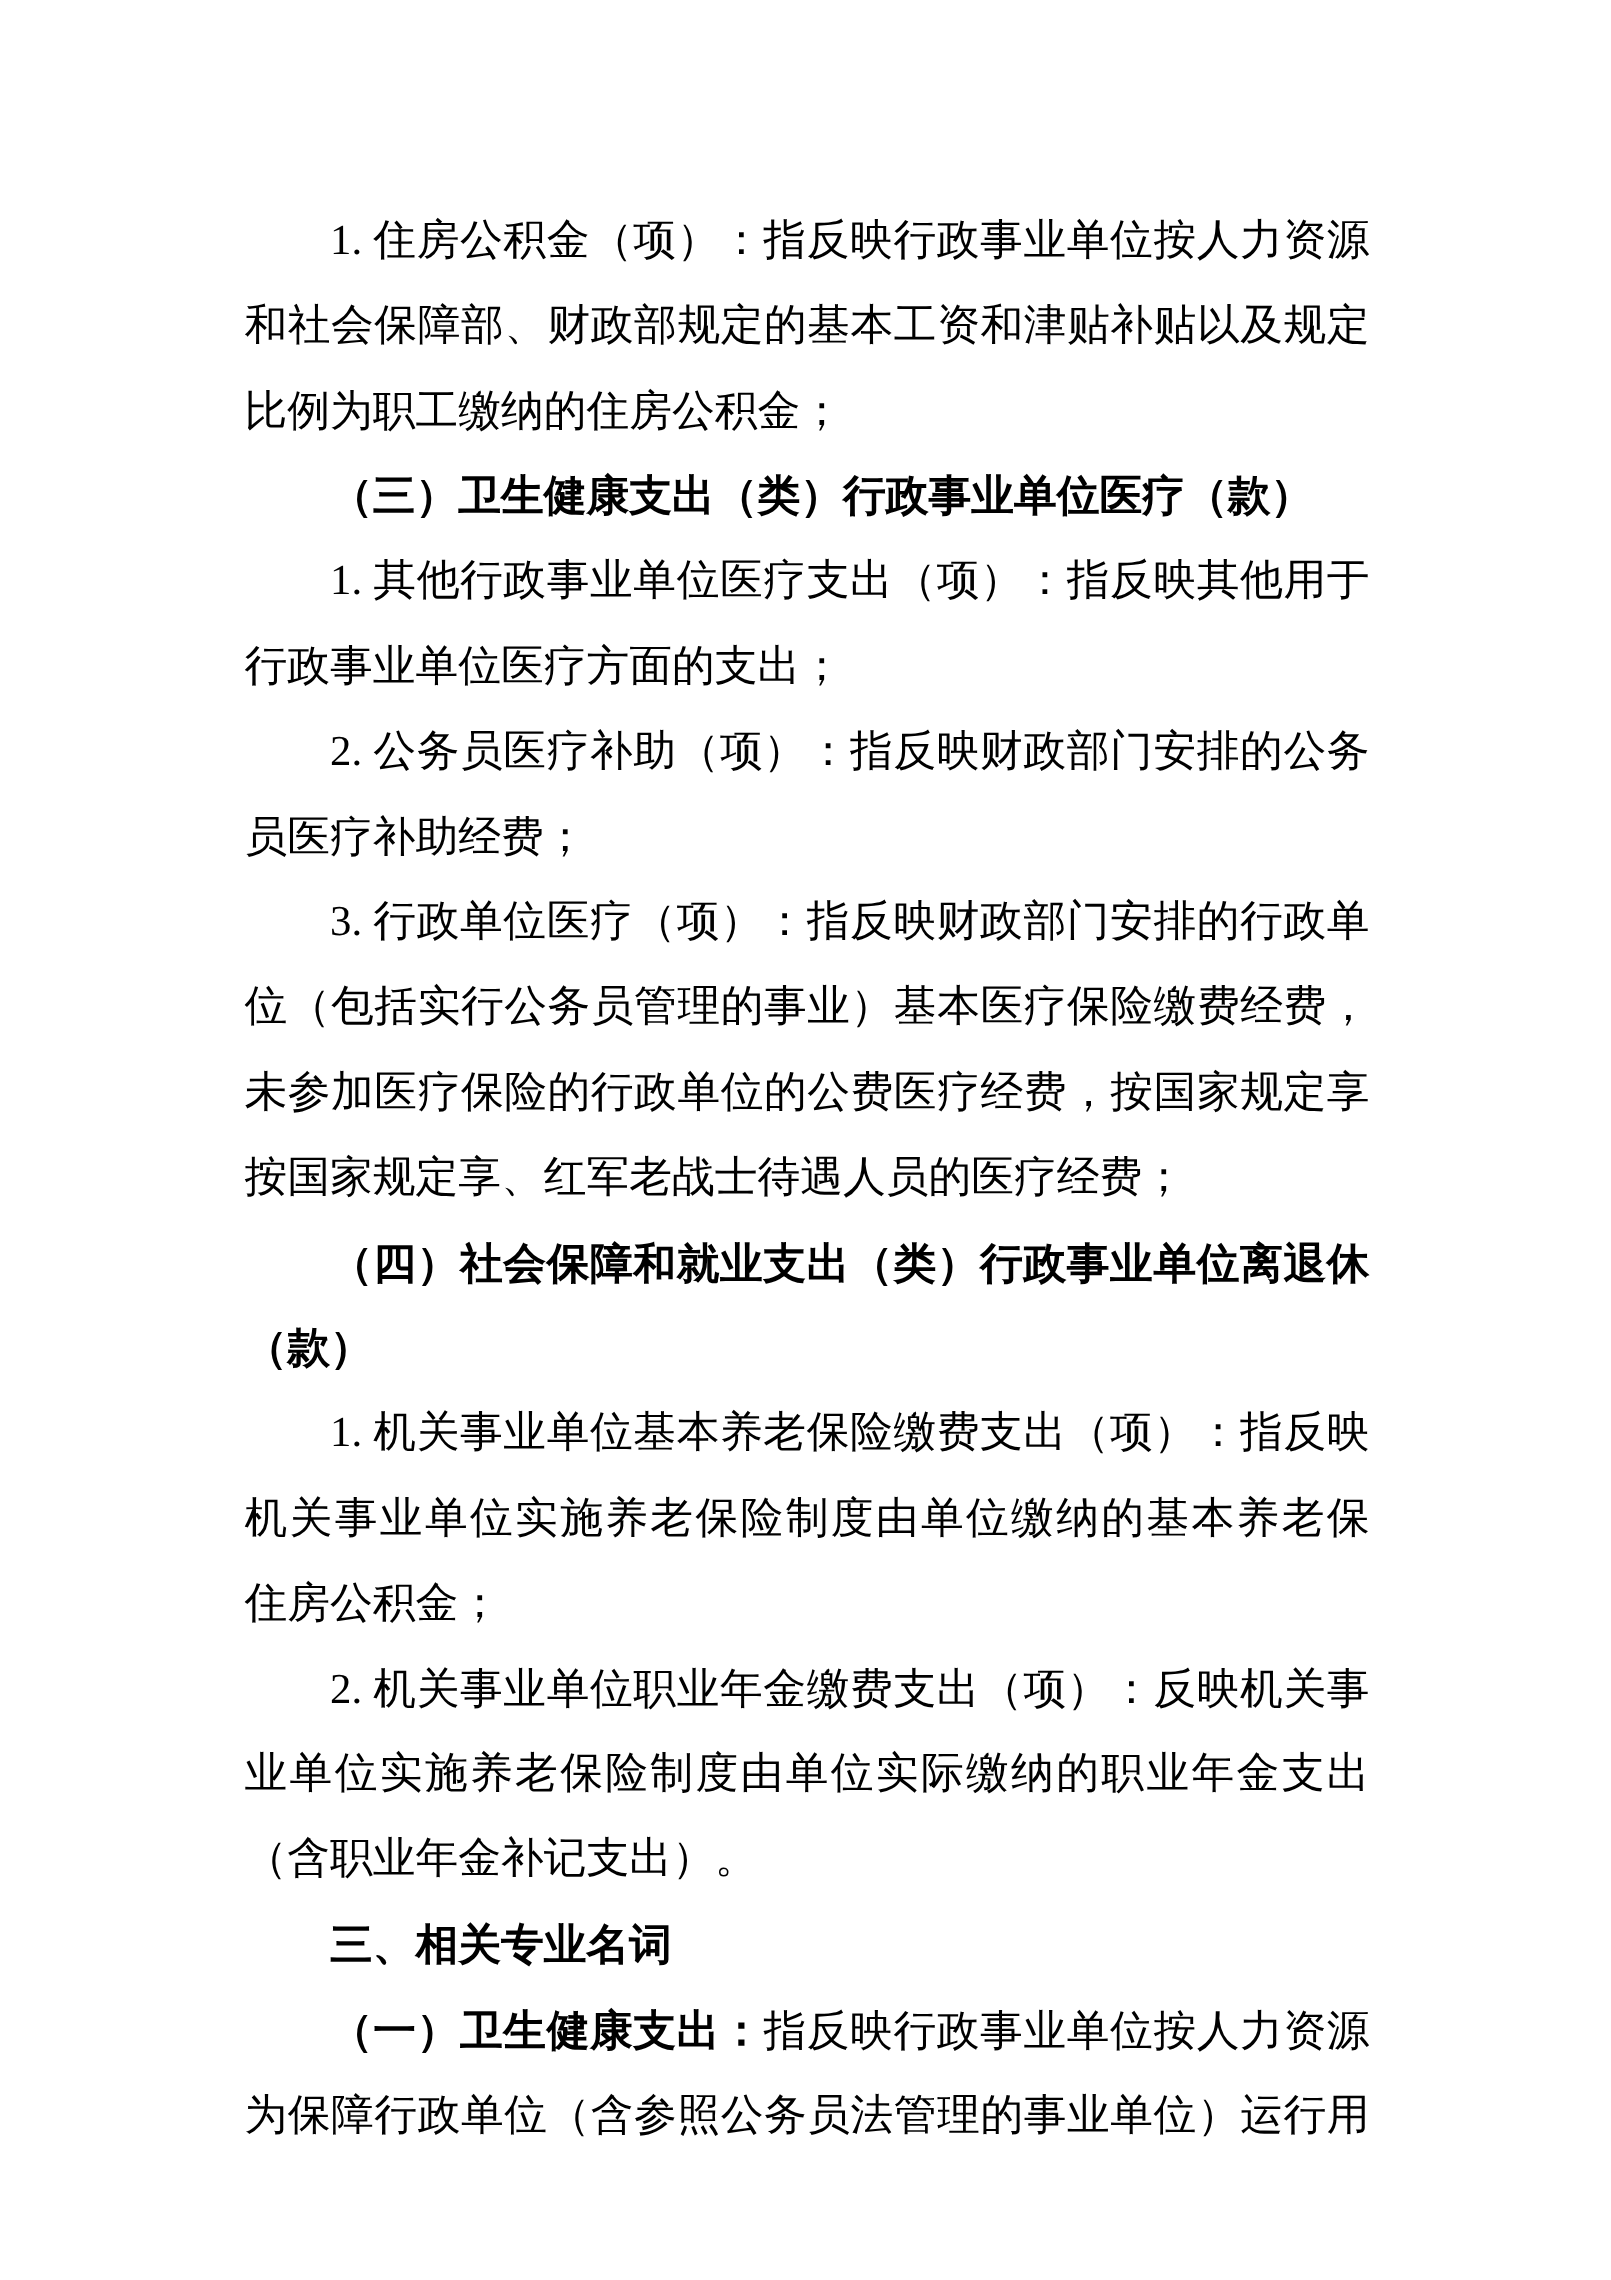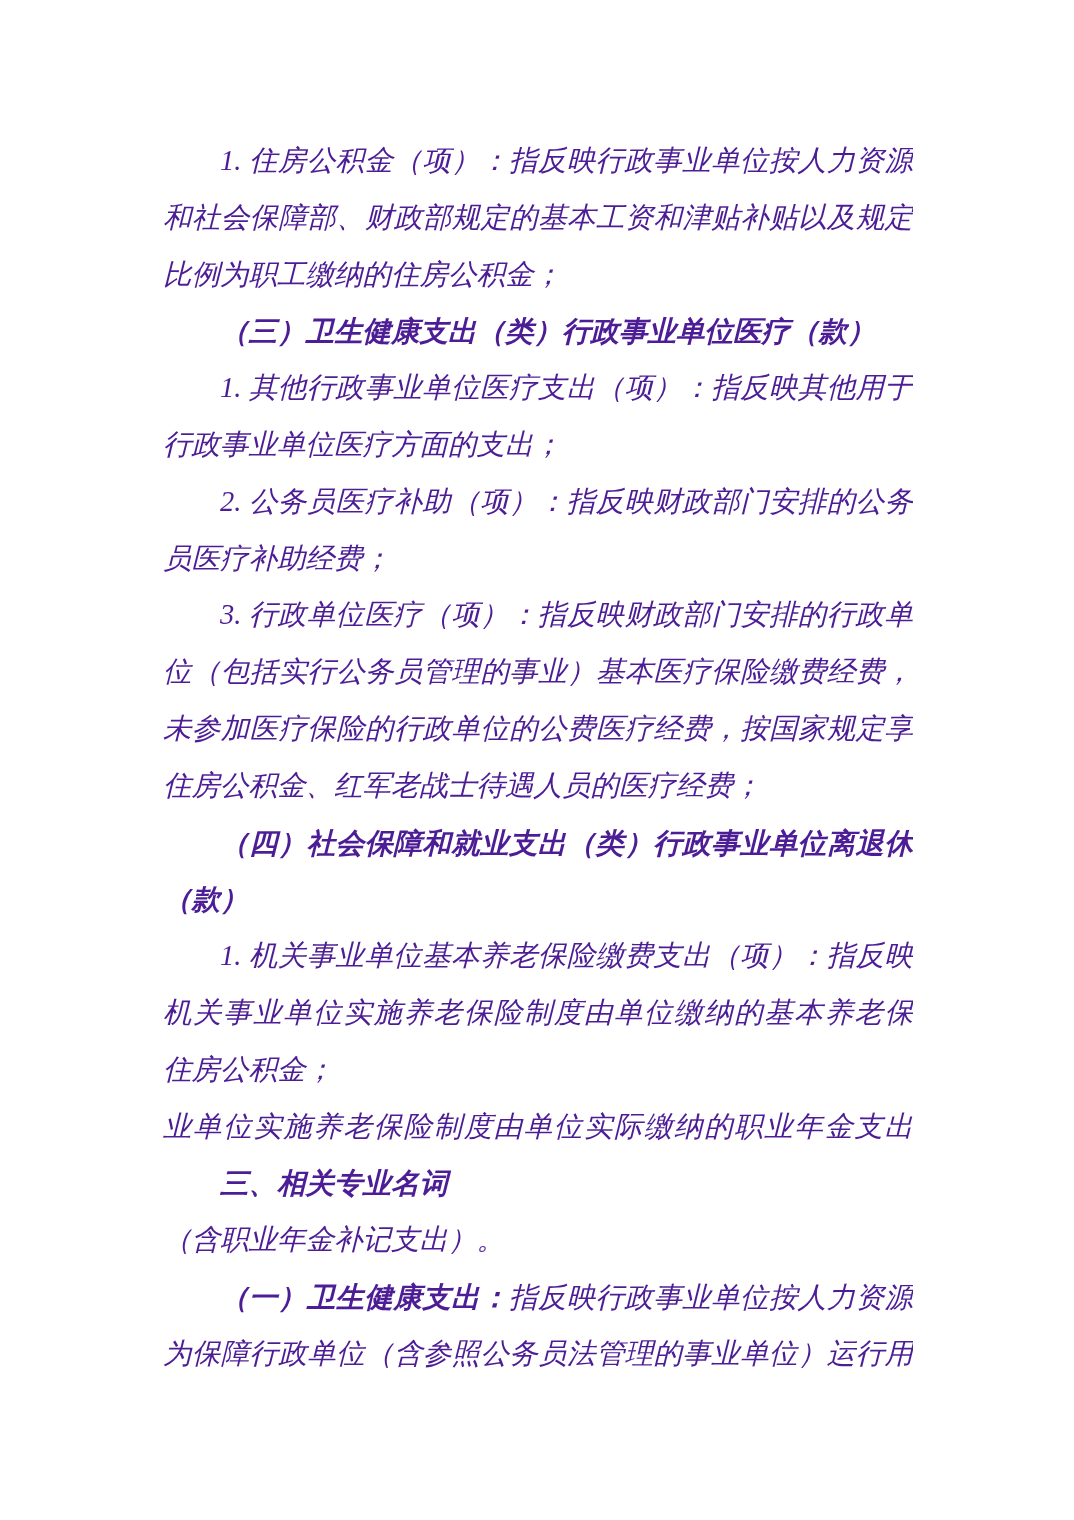--- a/index.html
+++ b/index.html
@@ -51,50 +51,51 @@
   
   .h, .hspan {
     font-family: "Liberation Sans", "DejaVu Sans", sans-serif;
     font-weight: 700;
   }
 </style>
 </head>
 <body style="background: rgb(255, 255, 255);">
 
 <div class="page">
-  <div class="text-block" style="color: #4c1d95; font-style: italic;">
+  <div class="text-block" style="color: #000000;">
 
     <div class="line j ind">1. 住房公积金（项）：指反映行政事业单位按人力资源</div>
     <div class="line j">和社会保障部、财政部规定的基本工资和津贴补贴以及规定</div>
     <div class="line l">比例为职工缴纳的住房公积金；</div>
 
     <div class="line l ind h">（三）卫生健康支出（类）行政事业单位医疗（款）</div>
 
     <div class="line j ind">1. 其他行政事业单位医疗支出（项）：指反映其他用于</div>
     <div class="line l">行政事业单位医疗方面的支出；</div>
 
     <div class="line j ind">2. 公务员医疗补助（项）：指反映财政部门安排的公务</div>
     <div class="line l">员医疗补助经费；</div>
 
     <div class="line j ind">3. 行政单位医疗（项）：指反映财政部门安排的行政单</div>
     <div class="line j">位（包括实行公务员管理的事业）基本医疗保险缴费经费，</div>
     <div class="line j">未参加医疗保险的行政单位的公费医疗经费，按国家规定享</div>
-    <div class="line l">住房公积金、红军老战士待遇人员的医疗经费；</div>
+    <div class="line l">按国家规定享、红军老战士待遇人员的医疗经费；</div>
 
     <div class="line j ind h">（四）社会保障和就业支出（类）行政事业单位离退休</div>
     <div class="line l h">（款）</div>
 
     <div class="line j ind">1. 机关事业单位基本养老保险缴费支出（项）：指反映</div>
     <div class="line j">机关事业单位实施养老保险制度由单位缴纳的基本养老保</div>
     <div class="line l">住房公积金；</div>
 
+    <div class="line j ind">2. 机关事业单位职业年金缴费支出（项）：反映机关事</div>
     <div class="line j">业单位实施养老保险制度由单位实际缴纳的职业年金支出</div>
+    <div class="line l">（含职业年金补记支出）。</div>
+
     <div class="line l ind h">三、相关专业名词</div>
-
-    <div class="line l">（含职业年金补记支出）。</div>
 
     <div class="line j ind">
       <span class="hspan">（一）卫生健康支出：</span><span>指反映行政事业单位按人力资源</span>
     </div>
     <div class="line j">为保障行政单位（含参照公务员法管理的事业单位）运行用</div>
 
   </div>
 </div>
 
 </body></html>

